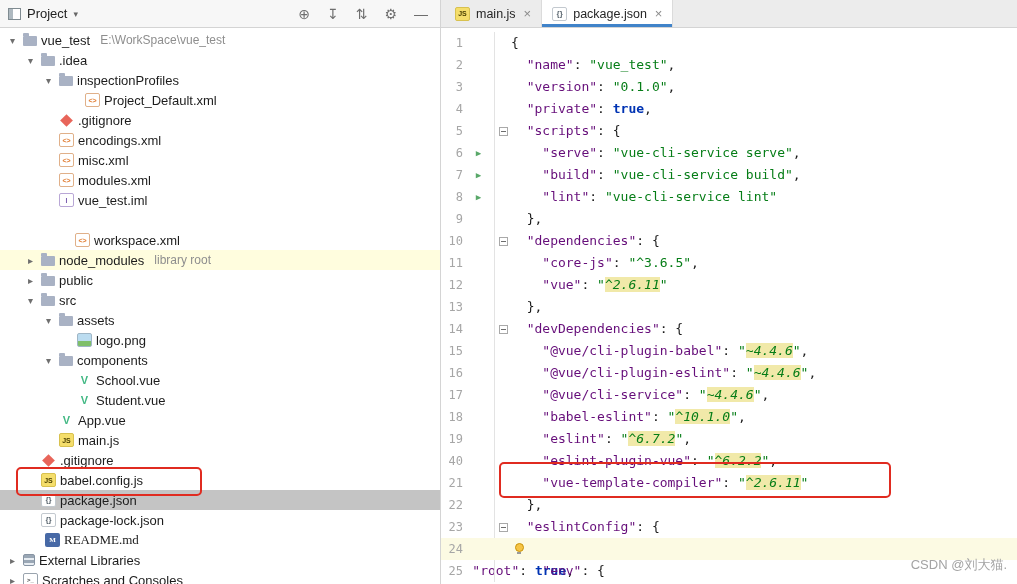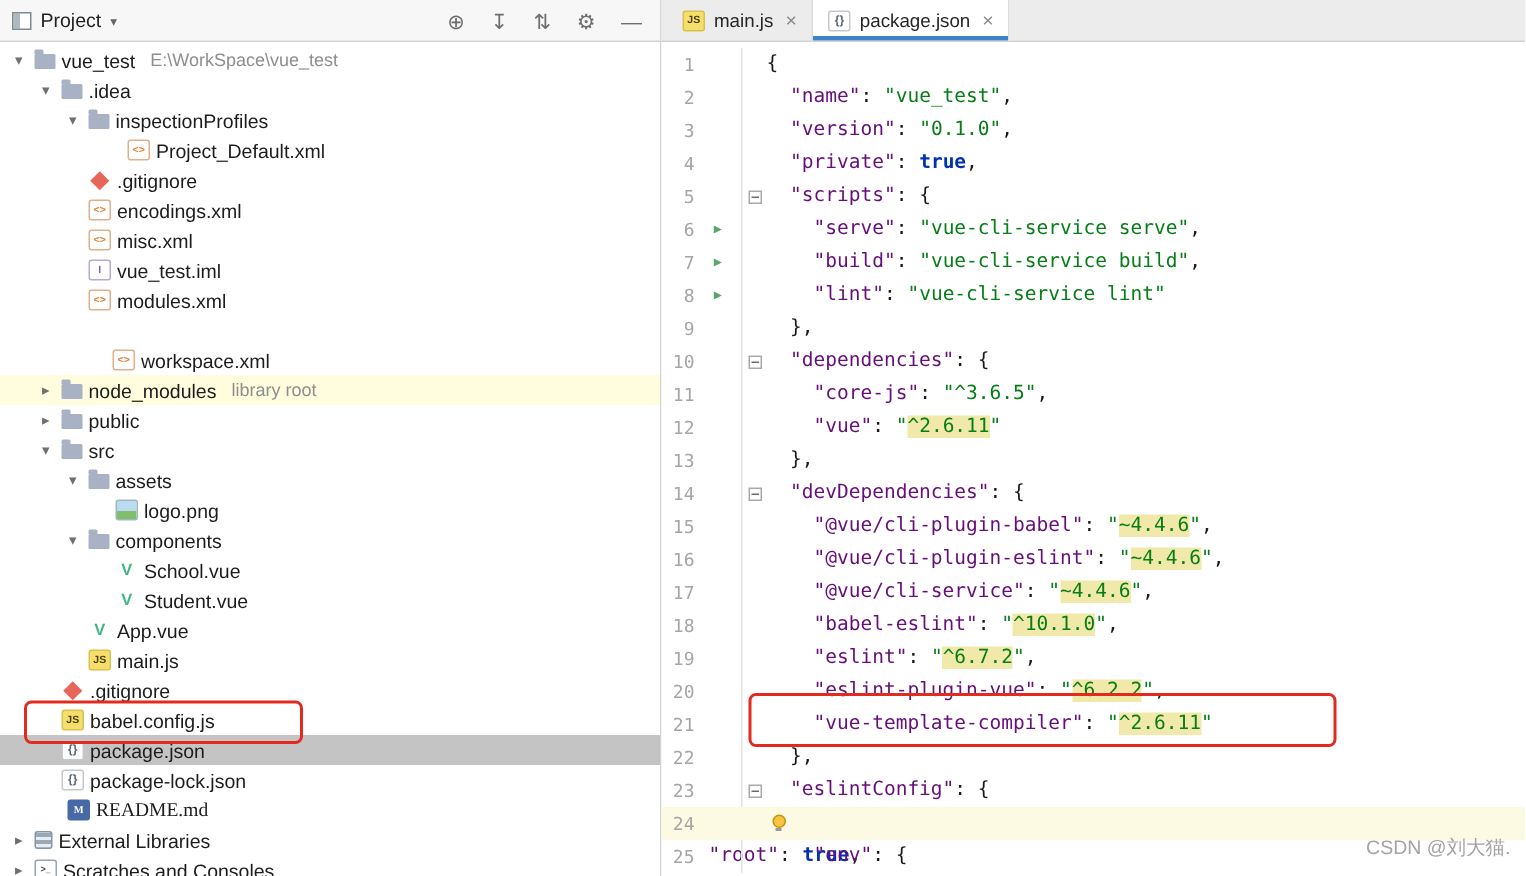--- a/index.html
+++ b/index.html
@@ -58,21 +58,21 @@
          border-right:1px solid #E3E3E3;box-sizing:border-box;}
   .run{color:var(--run-green,#59A869);font-size:9px;}
   .fold{width:16px;flex:none;display:flex;align-items:center;justify-content:center;}
   .foldbox{width:9px;height:9px;border:1px solid #A9A9A9;background:#fff;position:relative;box-sizing:border-box;}
   .foldbox::after{content:"";position:absolute;left:1px;right:1px;top:3px;height:1px;background:#6d6d6d;}
   .code{white-space:pre;}
   .seg-p{color:#1a1a1a;}
   .seg-k{color:var(--key-purple,#660E7A);}
   .seg-s{color:var(--string-green,#067D17);}
   .seg-b{color:var(--keyword-blue,#0033B3);font-weight:bold;}
-  .seg-h{color:var(--string-green,#067D17);background:var(--match-yellow,#F1E9A9);}
+  .seg-h{color:var(--string-green,#067D17);background:var(--match-yellow,#F1E9A9);font-style:italic;}
   .caret-line{background:var(--caret-line,#FCFAE3);flex-direction:column;}
   .bulb{position:absolute;left:74px;top:5px;width:9px;height:9px;border-radius:50%;
         background:#F6C445;border:1px solid #C9930A;box-sizing:border-box;}
   .bulb::after{content:"";position:absolute;left:1px;top:8px;width:4px;height:2px;background:#9a9a9a;}
 
   
   .redbox{position:absolute;border:2px solid var(--red-box,#E02B20);border-radius:5px;pointer-events:none;z-index:5;}
   .tree-redbox{left:16px;top:467px;width:182px;height:25px;}
   .editor-redbox{left:499px;top:462px;width:388px;height:32px;}
 
@@ -153,31 +153,31 @@
         </div>
         <div class="trow" style="padding-left: 42px;">
           <span class="chev"></span>
           <span class="fi fi-xml">
             <i>&lt;&gt;</i>
           </span>
           <span class="tlabel">misc.xml</span>
         </div>
         <div class="trow" style="padding-left: 42px;">
           <span class="chev"></span>
+          <span class="fi fi-xml">
+            <i>&lt;&gt;</i>
+          </span>
+          <span class="tlabel">modules.xml</span>
+        </div>
+        <div class="trow" style="padding-left: 42px;">
+          <span class="chev"></span>
           <span class="fi fi-iml">
             <i>I</i>
           </span>
           <span class="tlabel">vue_test.iml</span>
-        </div>
-        <div class="trow" style="padding-left: 42px;">
-          <span class="chev"></span>
-          <span class="fi fi-xml">
-            <i>&lt;&gt;</i>
-          </span>
-          <span class="tlabel">modules.xml</span>
         </div>
         <div class="trow" style="padding-left: 58px; margin-top: 20px;">
           <span class="chev"></span>
           <span class="fi fi-xml">
             <i>&lt;&gt;</i>
           </span>
           <span class="tlabel">workspace.xml</span>
         </div>
         <div class="trow hl-row" style="padding-left: 24px;">
           <span class="chev">▸</span>
@@ -405,21 +405,21 @@
           <span class="fold"></span>
           <span class="code"><span class="seg-p">    </span><span class="seg-k">"babel-eslint"</span><span class="seg-p">: </span><span class="seg-s">"</span><span class="seg-h">^10.1.0</span><span class="seg-s">"</span><span class="seg-p">,</span></span>
         </div>
         <div class="cline">
           <span class="lnum">19</span>
           <span class="gicon"></span>
           <span class="fold"></span>
           <span class="code"><span class="seg-p">    </span><span class="seg-k">"eslint"</span><span class="seg-p">: </span><span class="seg-s">"</span><span class="seg-h">^6.7.2</span><span class="seg-s">"</span><span class="seg-p">,</span></span>
         </div>
         <div class="cline">
-          <span class="lnum">20</span>
+          <span class="lnum">40</span>
           <span class="gicon"></span>
           <span class="fold"></span>
           <span class="code"><span class="seg-p">    </span><span class="seg-k">"eslint-plugin-vue"</span><span class="seg-p">: </span><span class="seg-s">"</span><span class="seg-h">^6.2.2</span><span class="seg-s">"</span><span class="seg-p">,</span></span>
         </div>
         <div class="cline">
           <span class="lnum">21</span>
           <span class="gicon"></span>
           <span class="fold"></span>
           <span class="code"><span class="seg-p">    </span><span class="seg-k">"vue-template-compiler"</span><span class="seg-p">: </span><span class="seg-s">"</span><span class="seg-h">^2.6.11</span><span class="seg-s">"</span></span>
         </div>

